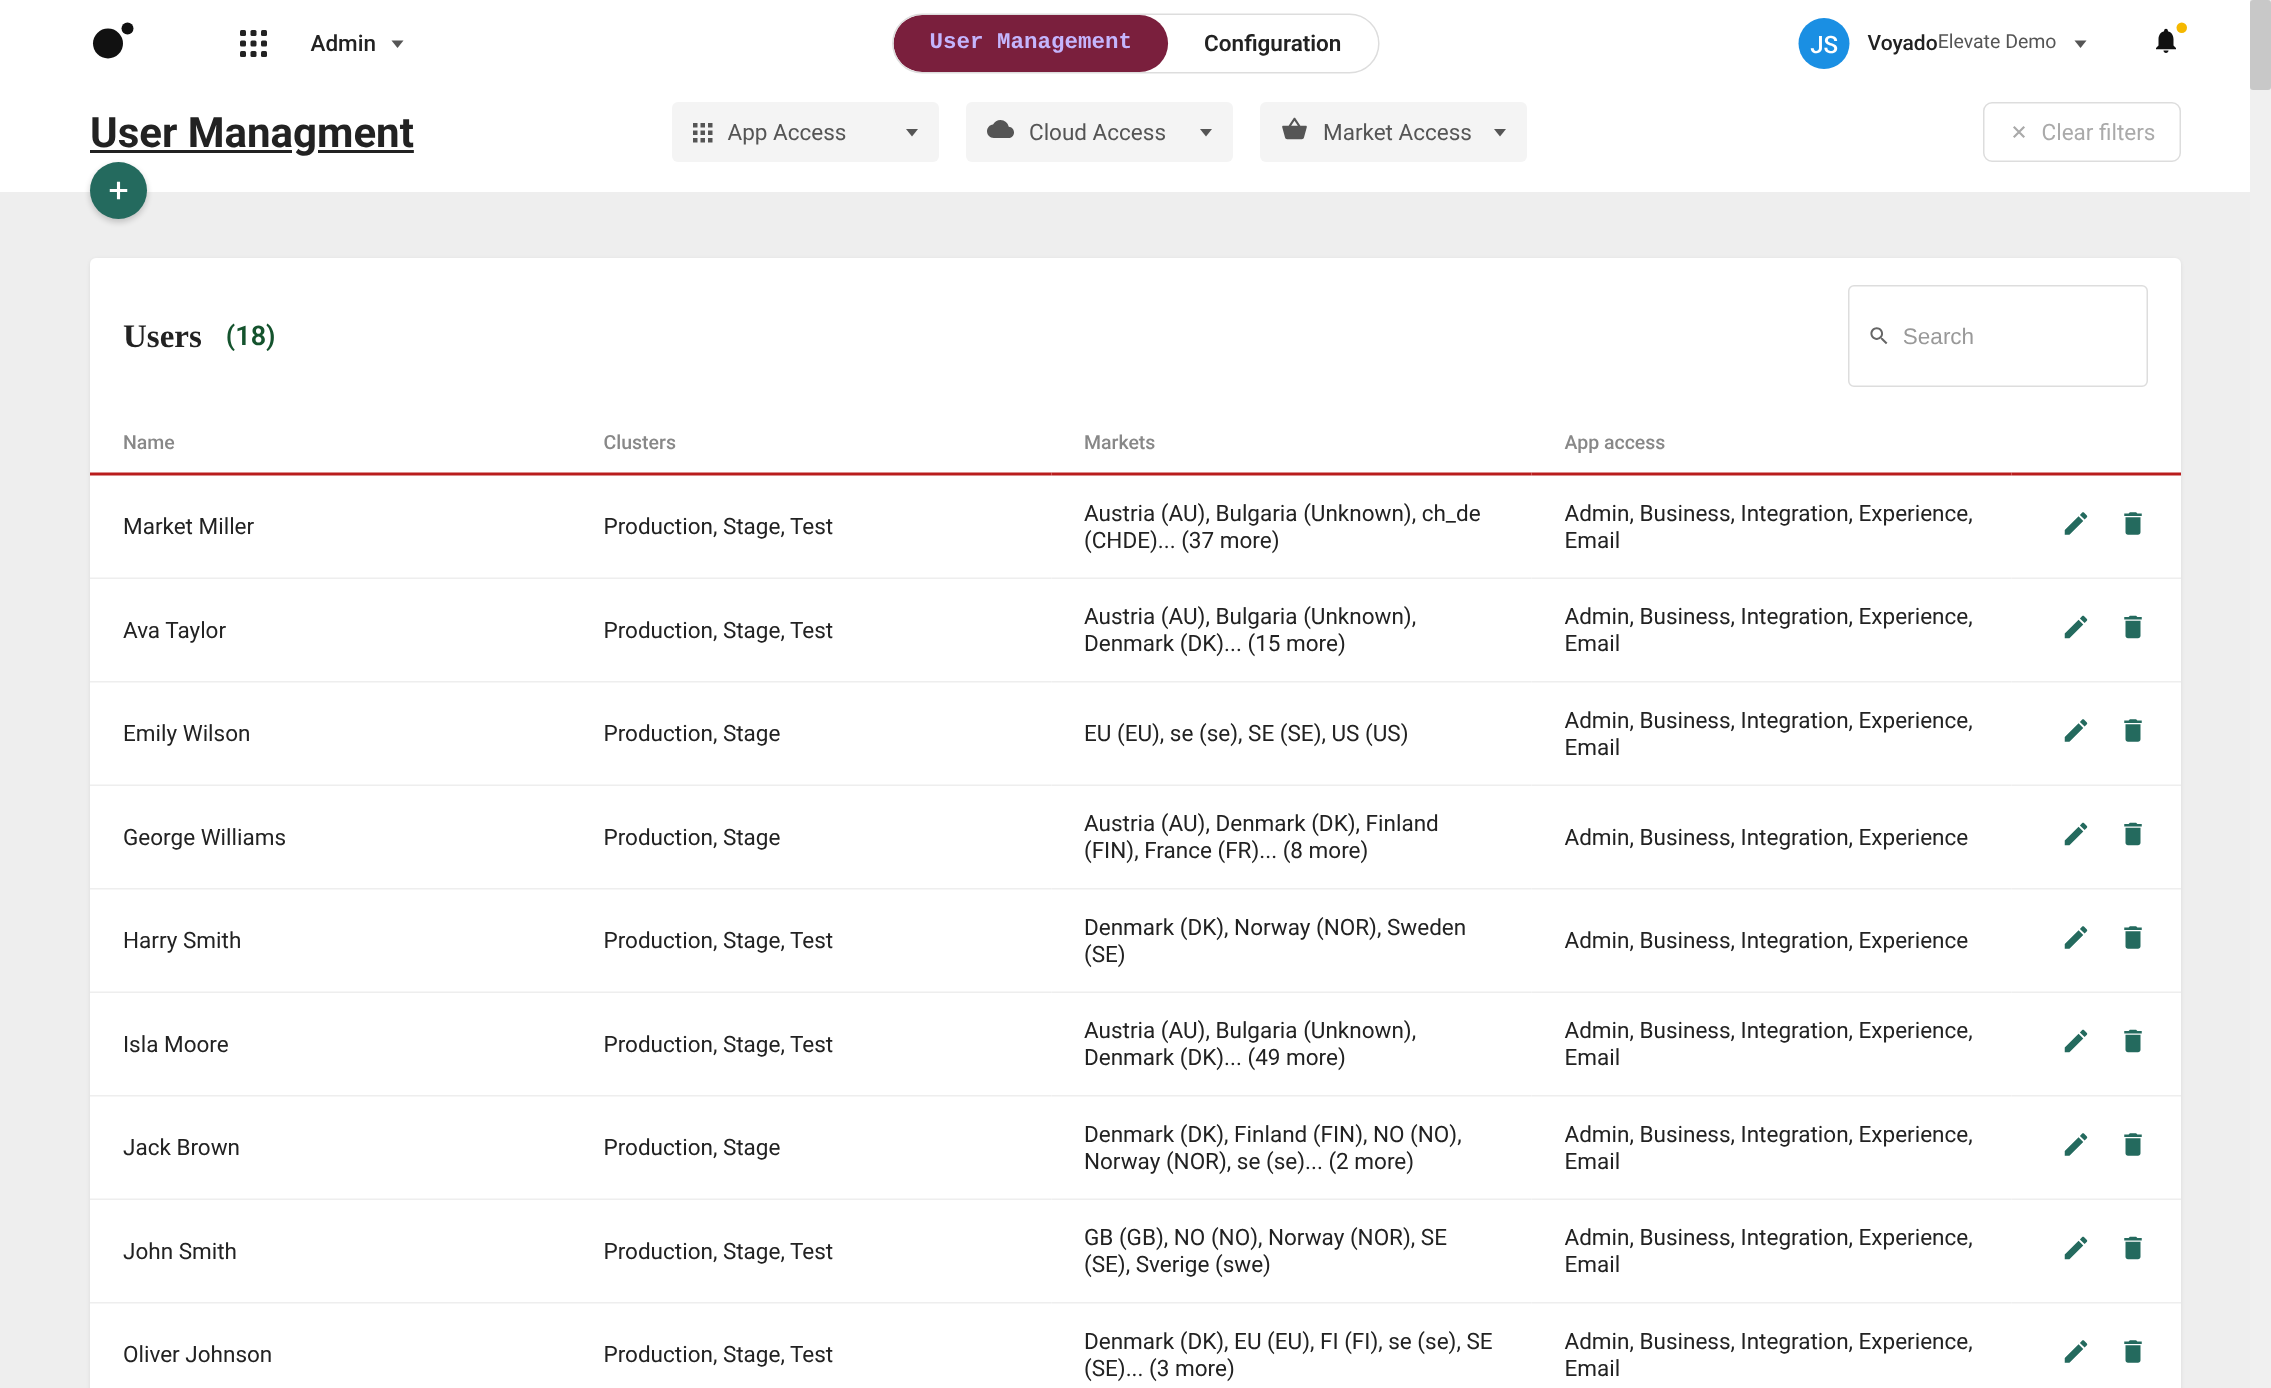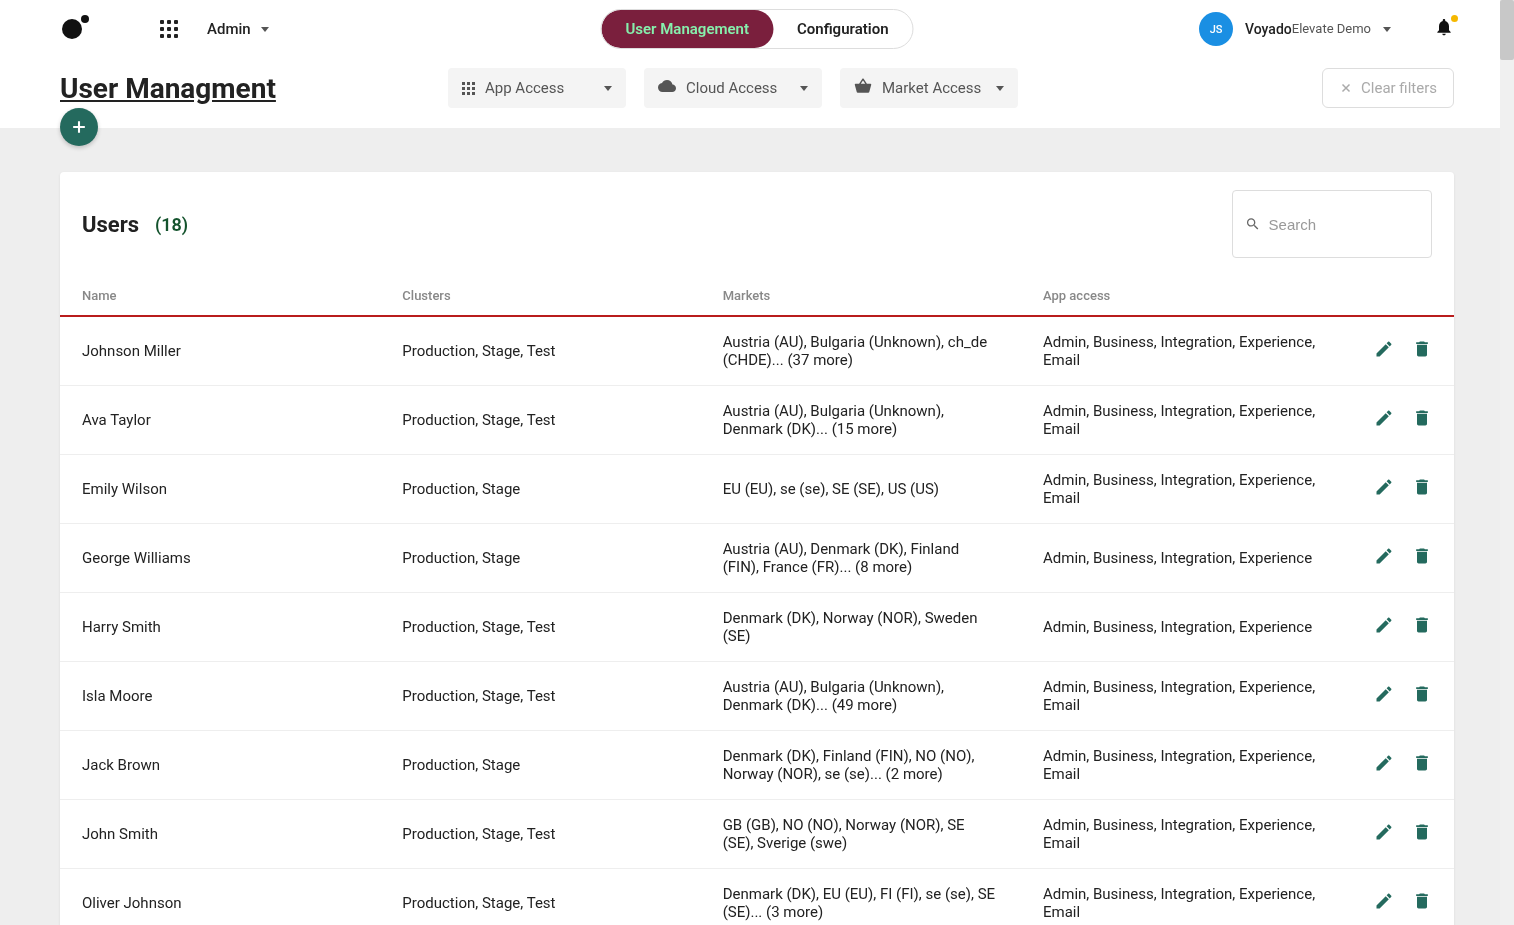--- a/index.html
+++ b/index.html
@@ -6,42 +6,42 @@
   body { font-family: -apple-system, BlinkMacSystemFont, 'Segoe UI', Roboto, Arial, sans-serif; background: #fff; color: #222; }
   .topbar { display: flex; align-items: center; padding: 12px 60px; background: #fff; gap: 13px; }
   .logo { width: 32px; height: 32px; position: relative; }
   .logo svg { width: 100%; height: 100%; }
   .apps-icon { margin-left: 55px; display: grid; grid-template-columns: repeat(3, 4px); grid-template-rows: repeat(3, 4px); gap: 3px; cursor: pointer; }
   .apps-icon span { width: 4px; height: 4px; background: #222; border-radius: 1px; }
   .admin-label { margin-left: 16px; font-size: 15px; font-weight: 500; display: flex; align-items: center; gap: 10px; cursor: pointer; }
   .caret { width: 0; height: 0; border-left: 4px solid transparent; border-right: 4px solid transparent; border-top: 5px solid #555; }
   .tabs { margin-left: auto; margin-right: auto; display: flex; border: 1px solid #ddd; border-radius: 22px; overflow: hidden; position: absolute; left: 50%; transform: translateX(-50%); }
   .tab { padding: 10px 24px; font-size: 15px; font-weight: 600; cursor: pointer; }
-  .tab.active { background: #7a1f3d; color: #86efac; border-radius: 22px; }
+  .tab.active { background: #7a1f3d; color: #c4b5fd; border-radius: 22px; font-family: Liberation Mono, monospace; }
   .user-box { margin-left: auto; display: flex; align-items: center; gap: 12px; cursor: pointer; }
-  .avatar { width: 34px; height: 34px; border-radius: 50%; background: #1a8fe3; color: #fff; display: flex; align-items: center; justify-content: center; font-size: 11px; font-weight: 500; }
+  .avatar { width: 34px; height: 34px; border-radius: 50%; background: #1a8fe3; color: #fff; display: flex; align-items: center; justify-content: center; font-size: 16px; font-weight: 500; }
   .user-text { display: flex; line-height: 1.2; }
   .user-name { font-size: 14px; font-weight: 500; }
   .user-sub { font-size: 13px; color: #555; }
   .bell { margin-left: 30px; font-size: 20px; position: relative; cursor: pointer; }
   .bell-dot { position: absolute; top: -2px; right: -4px; width: 7px; height: 7px; background: #f5b800; border-radius: 50%; }
   
   .header-row { display: flex; align-items: center; padding: 10px 60px 20px 60px; background: #fff; position: relative; }
   .page-title { font-size: 28px; font-weight: 700; text-decoration: underline; }
   .filters { display: flex; gap: 18px; margin-left: auto; margin-right: auto; position: absolute; left: 448px; }
   .filter-box { display: flex; align-items: center; gap: 10px; background: #f4f4f4; border-radius: 4px; padding: 10px 14px; width: 178px; cursor: pointer; color: #555; font-size: 15px; }
   .filter-box .caret { margin-left: auto; }
   .clear-btn { margin-left: auto; display: flex; align-items: center; gap: 8px; border: 1px solid #ddd; border-radius: 6px; padding: 10px 16px; color: #aaa; font-size: 15px; cursor: pointer; }
   
   .fab { position: absolute; left: 60px; top: 108px; width: 38px; height: 38px; border-radius: 50%; background: #246a5e; color: #fff; display: flex; align-items: center; justify-content: center; font-size: 24px; cursor: pointer; z-index: 10; box-shadow: 0 2px 4px rgba(0,0,0,0.2); }
   
   .gray-bg { background: #eeeeee; padding: 44px 60px 30px 60px; min-height: 760px; }
   .card { background: #fff; border-radius: 4px; box-shadow: 0 1px 3px rgba(0,0,0,0.08); }
   .card-head { display: flex; align-items: center; padding: 18px 22px; }
-  .card-title { font-size: 22px; font-weight: 700; }
+  .card-title { font-size: 22px; font-weight: 700; font-family: Liberation Serif, serif; }
   .card-count { font-size: 18px; font-weight: 600; color: #14532d; margin-left: 16px; }
   .search-box { margin-left: auto; border: 1px solid #ddd; border-radius: 4px; padding: 24px 12px; display: flex; align-items: center; gap: 8px; width: 200px; }
   .search-box input { border: none; outline: none; font-size: 15px; width: 100%; color: #333; }
   .search-box input::placeholder { color: #999; }
   
   table { width: 100%; border-collapse: collapse; }
   thead th { text-align: left; font-size: 13px; font-weight: 500; color: #888; padding: 12px 22px; border-bottom: 2px solid #b91c1c; }
   tbody td { padding: 16px 22px; font-size: 15px; border-bottom: 1px solid #eee; vertical-align: middle; color: #222; }
   tbody tr:last-child td { border-bottom: none; }
   .col-name { width: 290px; }
@@ -168,21 +168,21 @@
         <tr>
           <th class="col-name">Name</th>
           <th class="col-clusters">Clusters</th>
           <th class="col-markets">Markets</th>
           <th class="col-access">App access</th>
           <th class="col-actions"></th>
         </tr>
       </thead>
       <tbody id="users-body">
           <tr>
-    <td class="col-name">Johnson Miller</td>
+    <td class="col-name">Market Miller</td>
     <td class="col-clusters">Production, Stage, Test</td>
     <td class="col-markets">Austria (AU), Bulgaria (Unknown), ch_de (CHDE)... (37 more)</td>
     <td class="col-access">Admin, Business, Integration, Experience, Email</td>
     <td class="col-actions">
       <div class="actions">
         <span class="icon-btn">
           <svg width="20" height="20" viewBox="0 0 24 24" fill="#246a5e">
                     <path d="M3 17.25V21h3.75L17.81 9.94l-3.75-3.75L3 17.25zM20.71 7.04c.39-.39.39-1.02 0-1.41l-2.34-2.34c-.39-.39-1.02-.39-1.41 0l-1.83 1.83 3.75 3.75 1.83-1.83z"></path>
                   </svg>
         </span>

